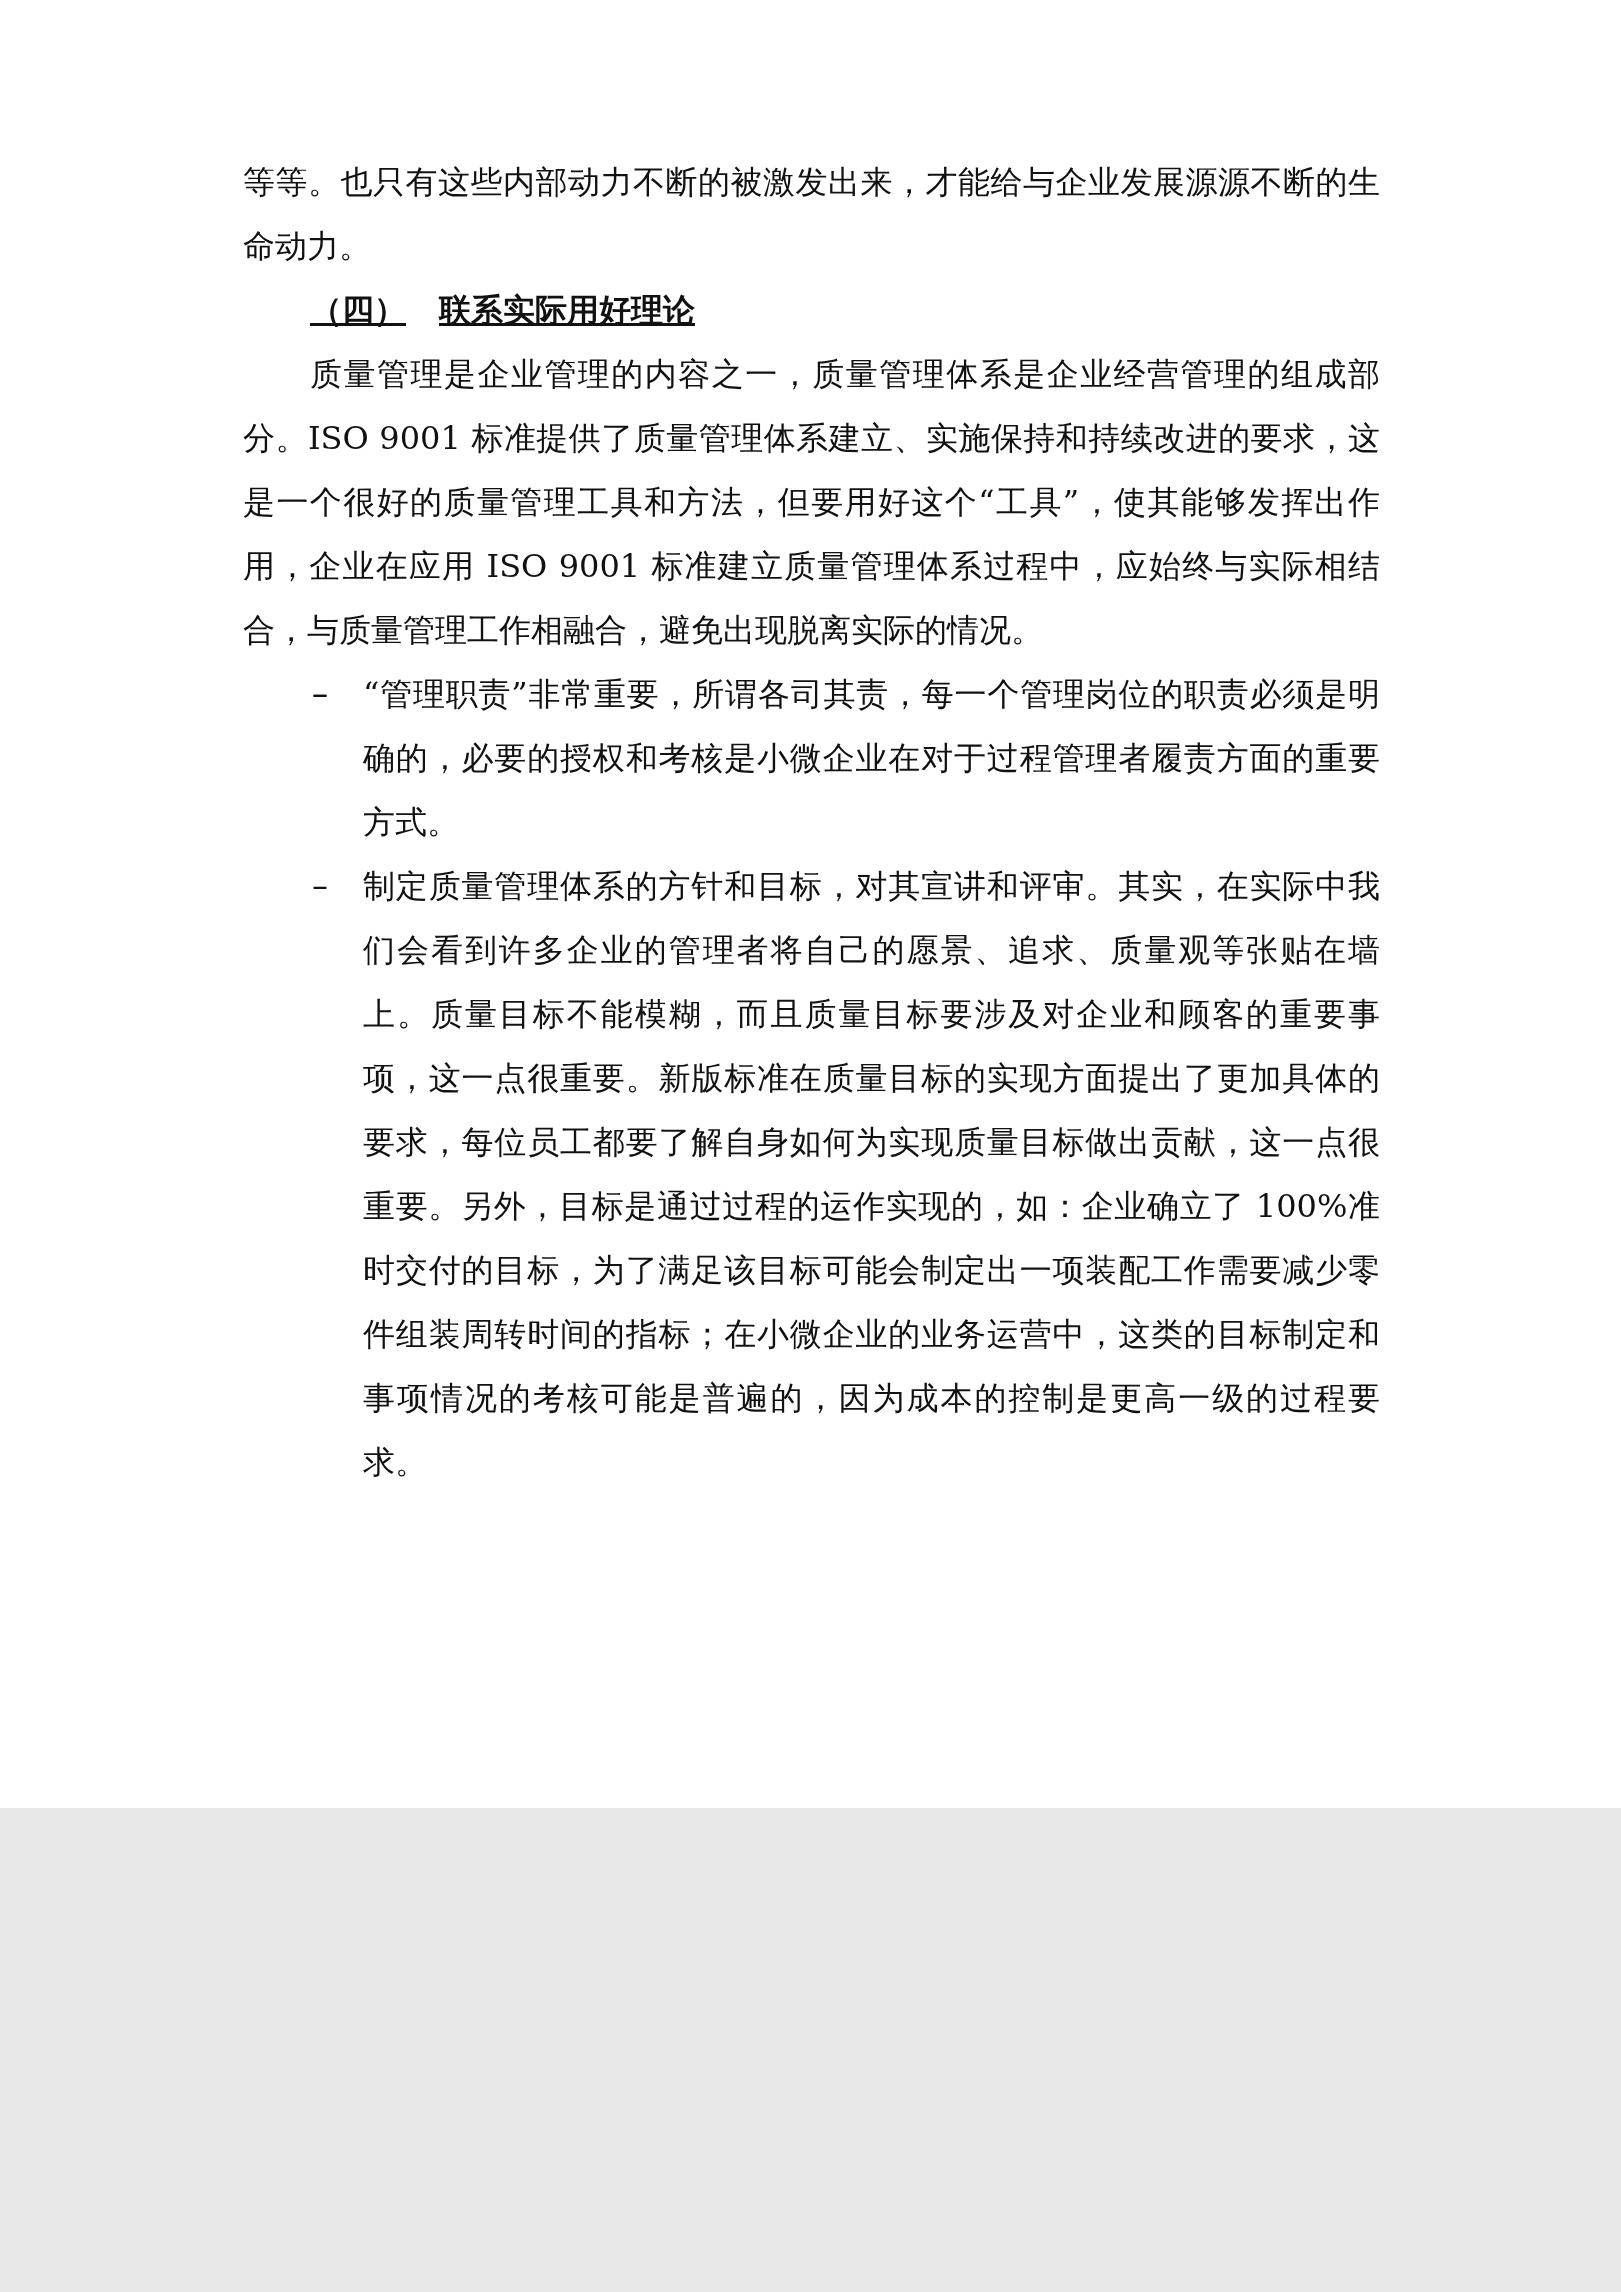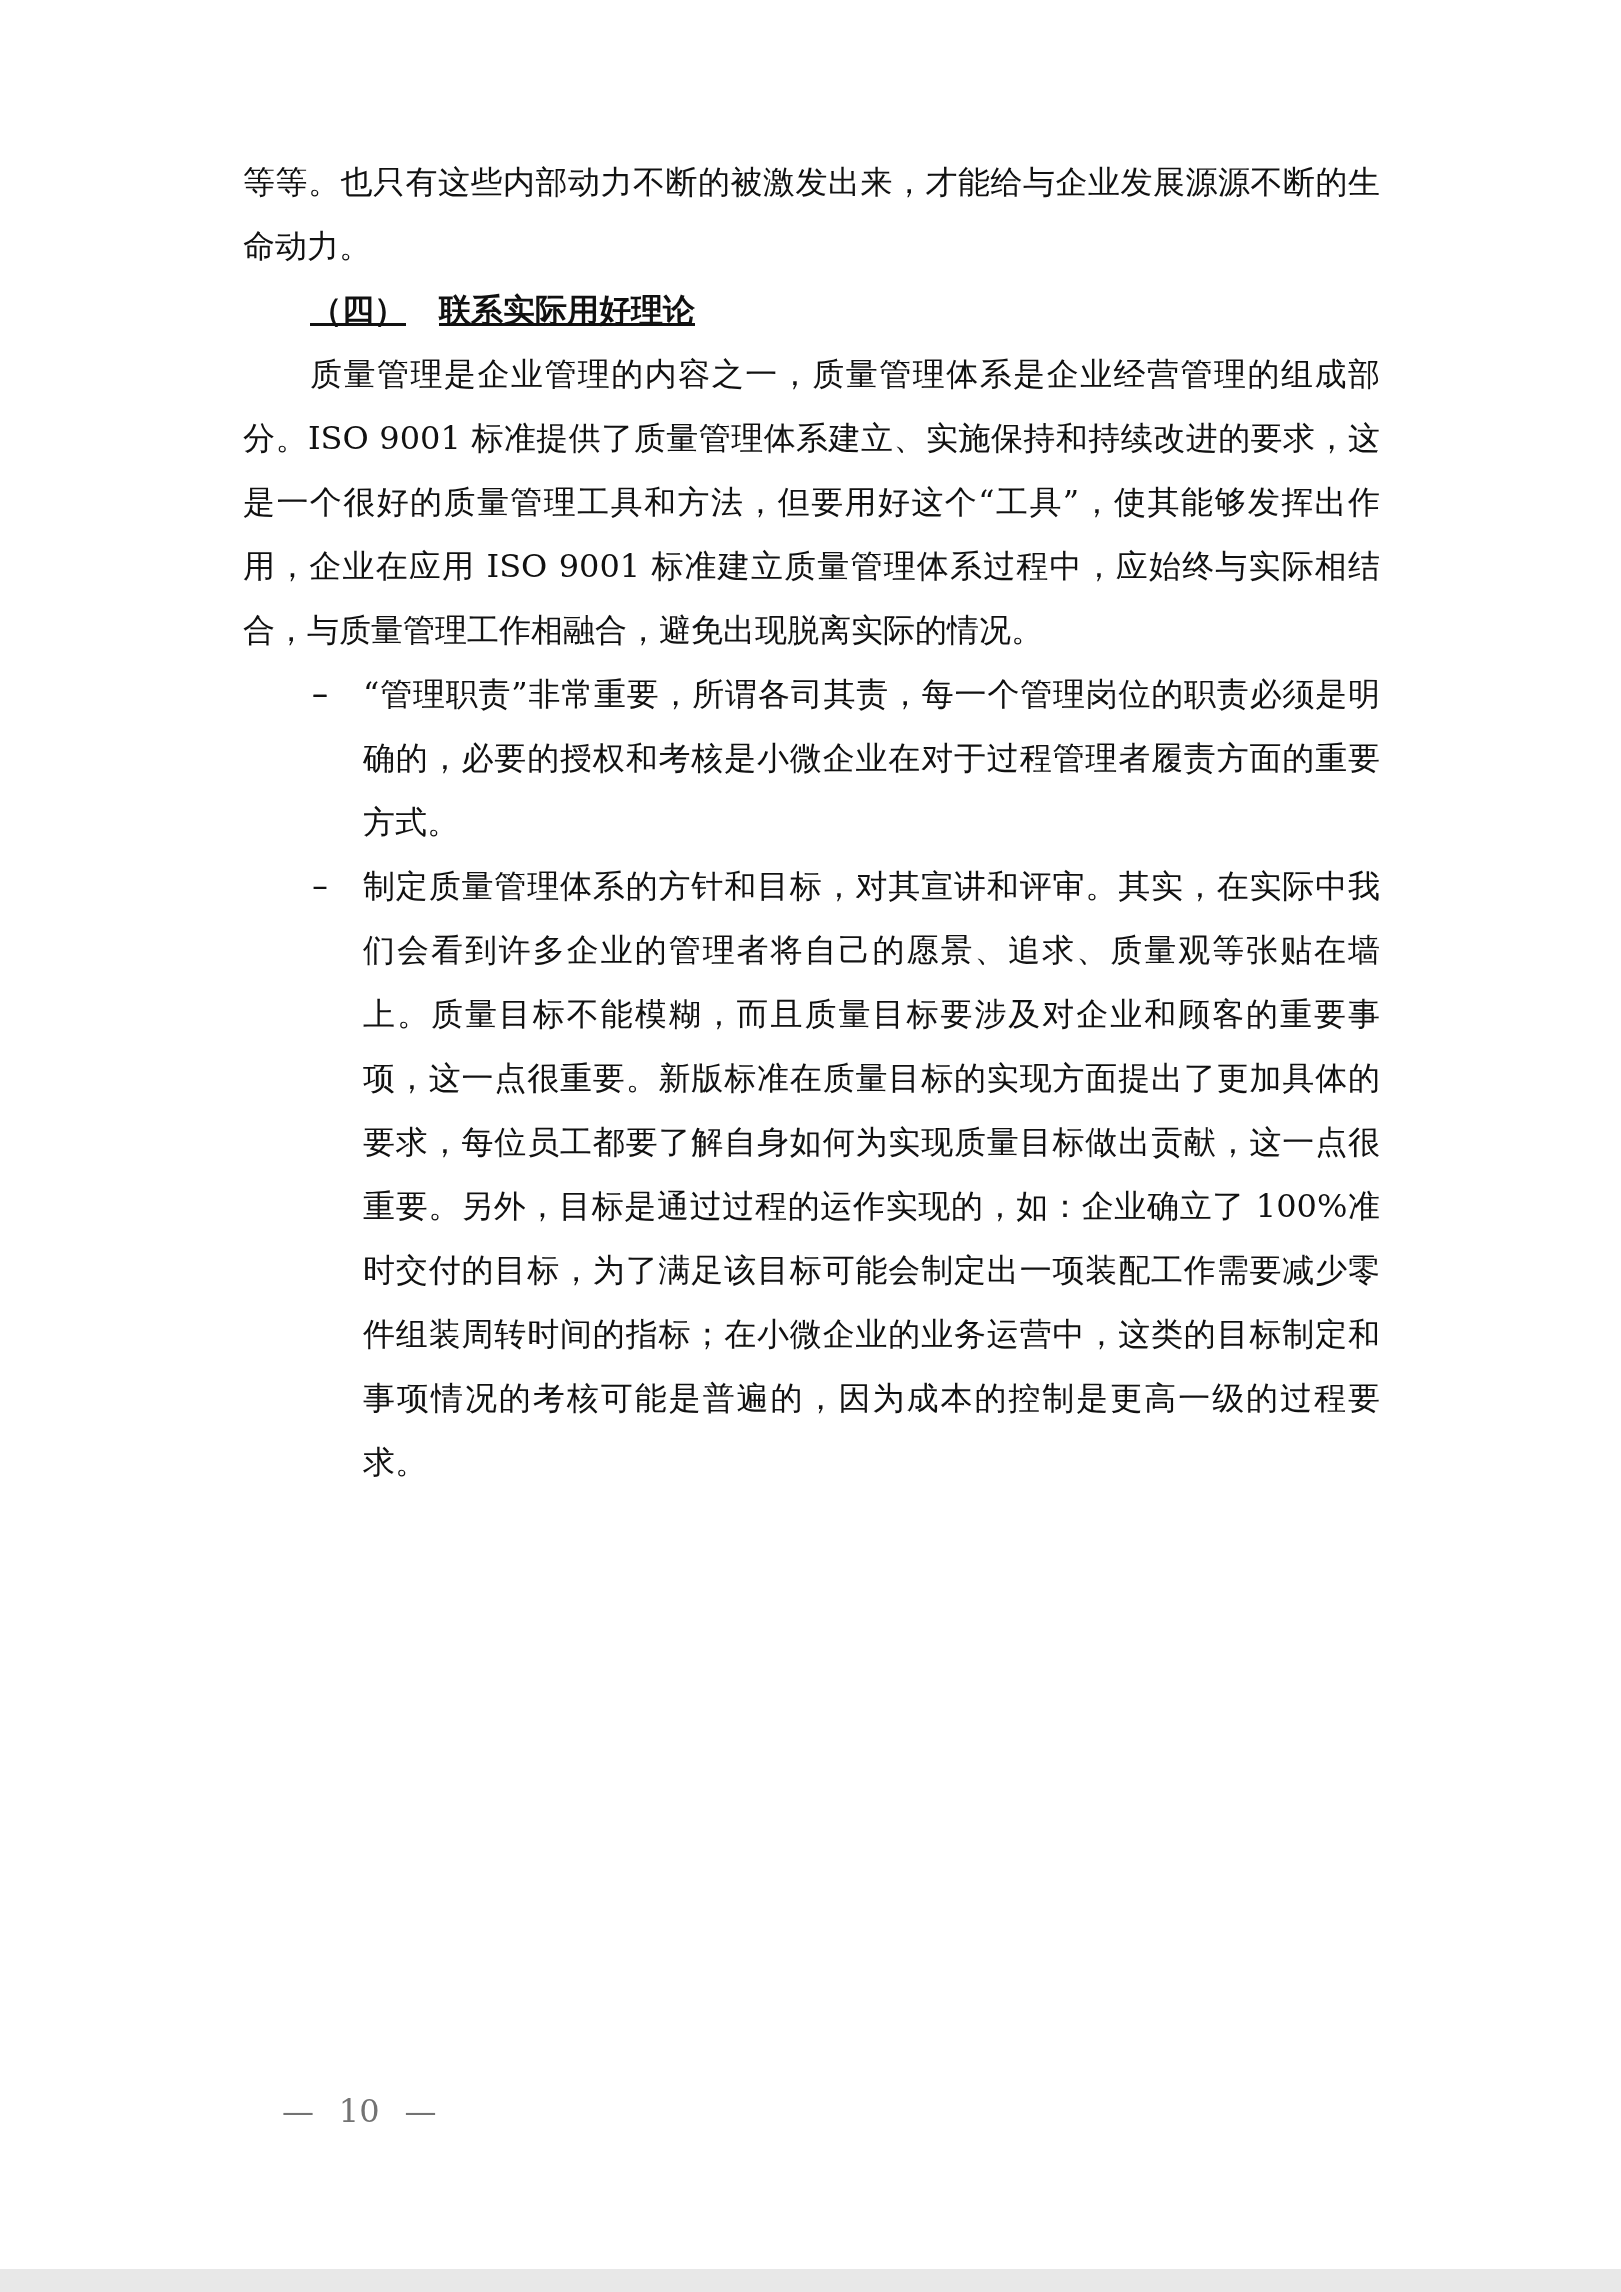--- a/index.html
+++ b/index.html
@@ -3,21 +3,21 @@
 <meta charset="utf-8">
 <style>
   html, body {
     margin: 0;
     padding: 0;
     background: #e8e8e8;
   }
   .page {
     position: relative;
     width: 1621px;
-    height: 2269px;
+    height: 1808px;
     margin: 0 auto;
     background: #ffffff;
     color: #111111;
     font-family: "DejaVu Serif", "Liberation Serif", serif;
     overflow: hidden;
   }
   .content {
     position: absolute;
     left: 243px;
     top: 150px;

